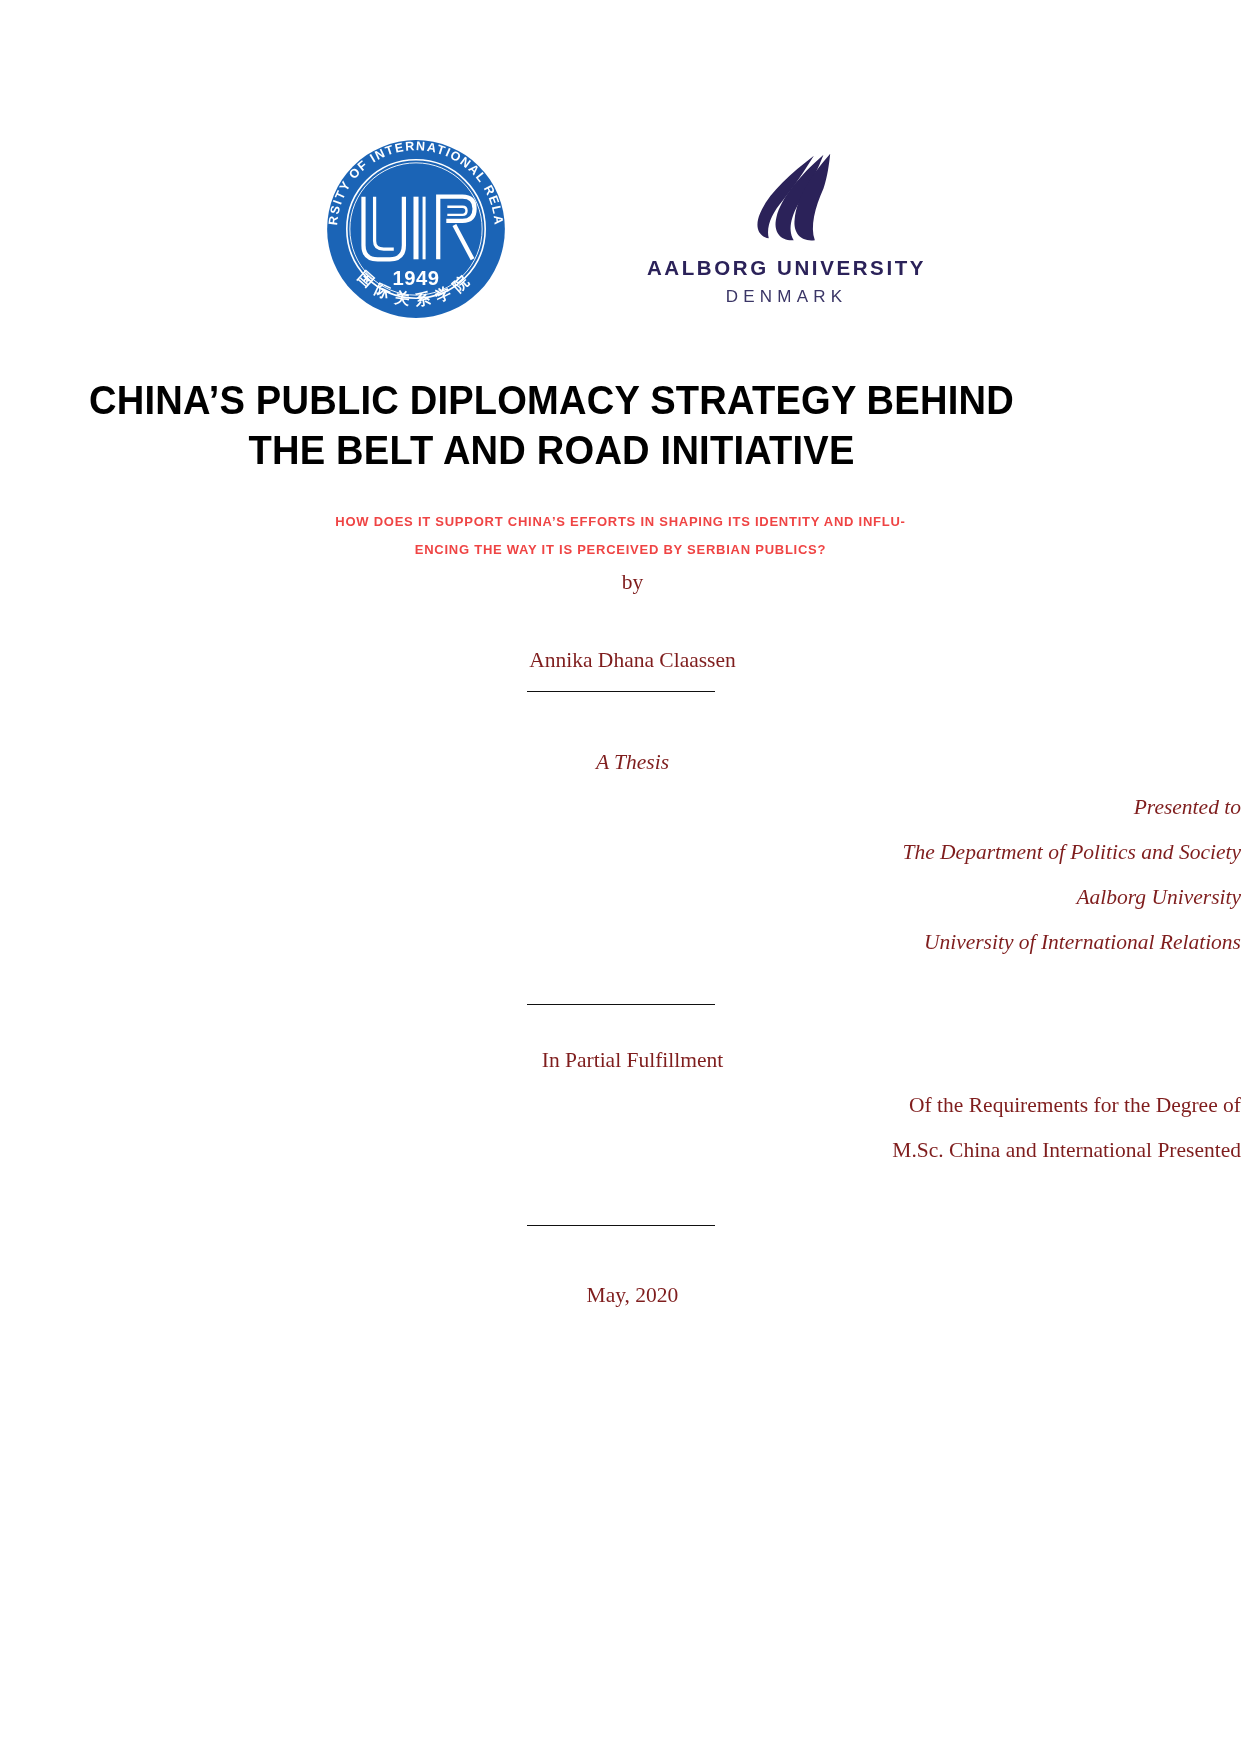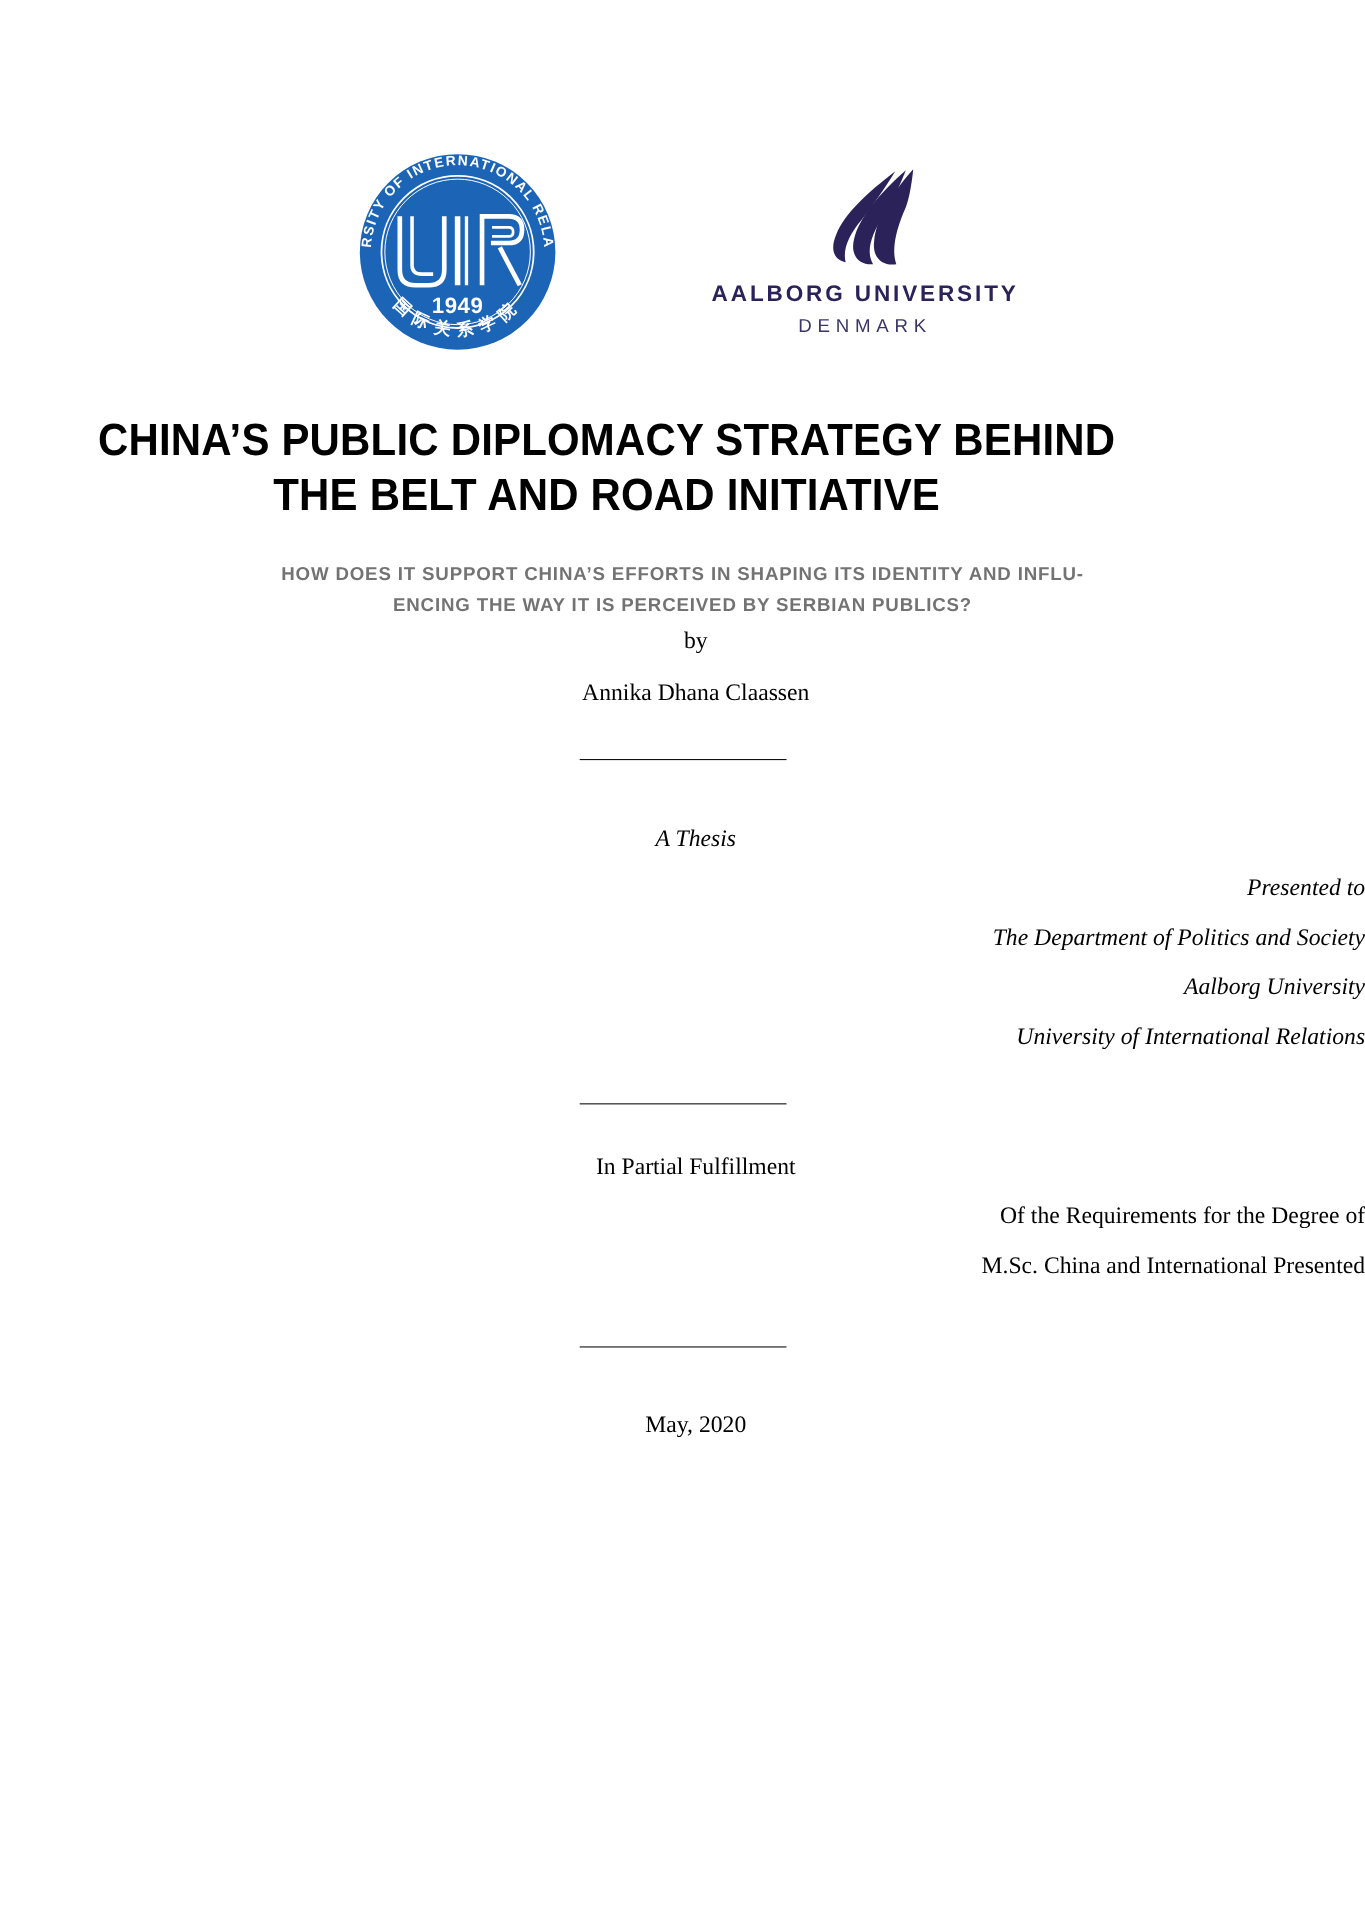--- a/index.html
+++ b/index.html
@@ -94,43 +94,43 @@
   .subtitle-block {
     position: absolute;
     top: 508px;
     left: 0;
     width: 1241px;
     text-align: center;
   }
   .subtitle-line {
     font-family: "Liberation Sans", "DejaVu Sans", sans-serif;
     font-weight: bold;
-    font-size: 17px;
+    font-size: 13px;
     line-height: 28px;
     letter-spacing: 0.75px;
-    color: #737373;
+    color: #ef4444;
   }
 
   
   .body-block {
     position: absolute;
     left: 0;
     width: 1241px;
     text-align: center;
   }
   .body-line {
     font-family: "Liberation Serif", "DejaVu Serif", serif;
     font-size: 21.5px;
     line-height: 24px;
-    color: #000000;
+    color: #7f1d1d;
     margin-left: 24px;
   }
 
   .b-by      { top: 570px; }
-  .b-author  { top: 617px; }
+  .b-author  { top: 648px; }
   .b-grp1    { top: 750px; font-style: italic; }
   .b-grp2    { top: 1048px; }
   .b-date    { top: 1283px; }
 
   .spaced-2 > .body-line + .body-line { margin-top: 21px; text-align: right; }
 
   .rule-wrap {
     position: absolute;
     left: 0;
     width: 1241px;

